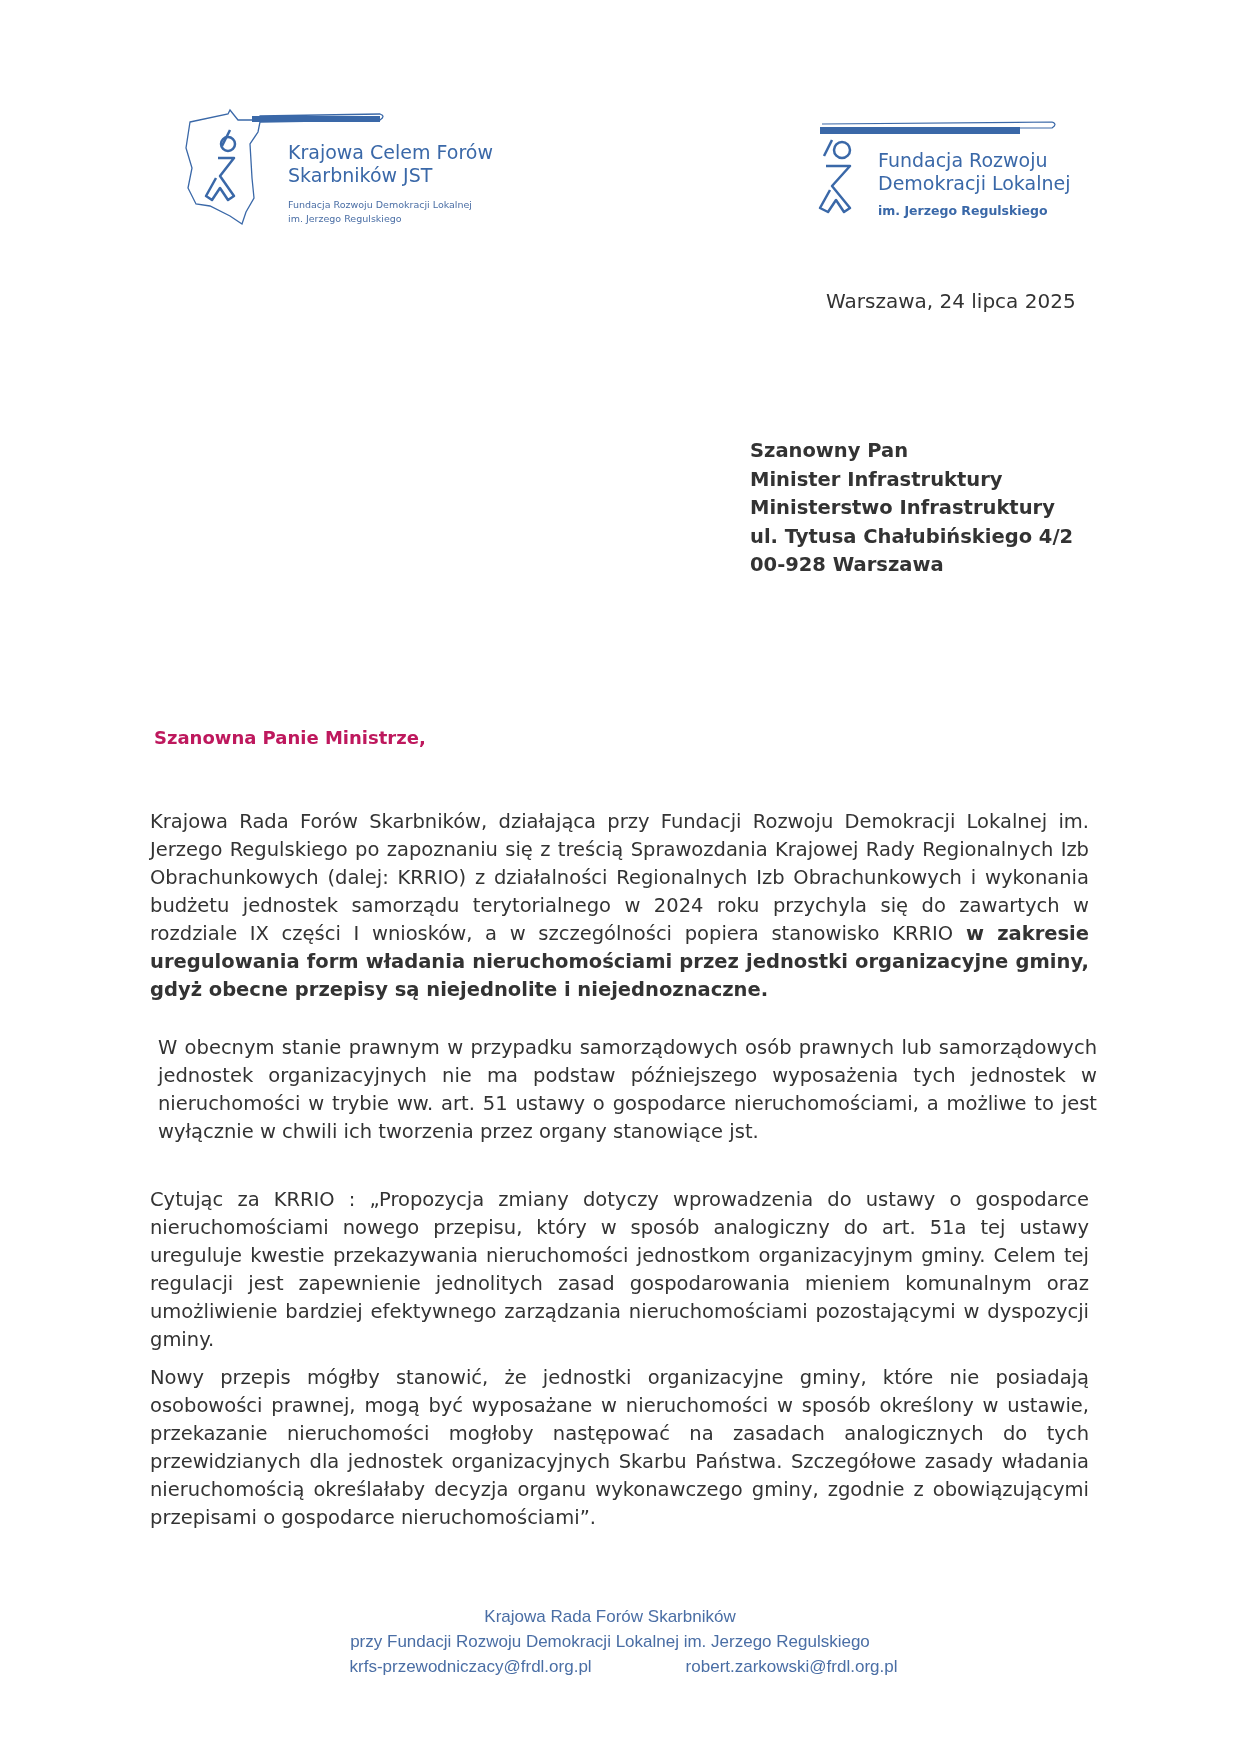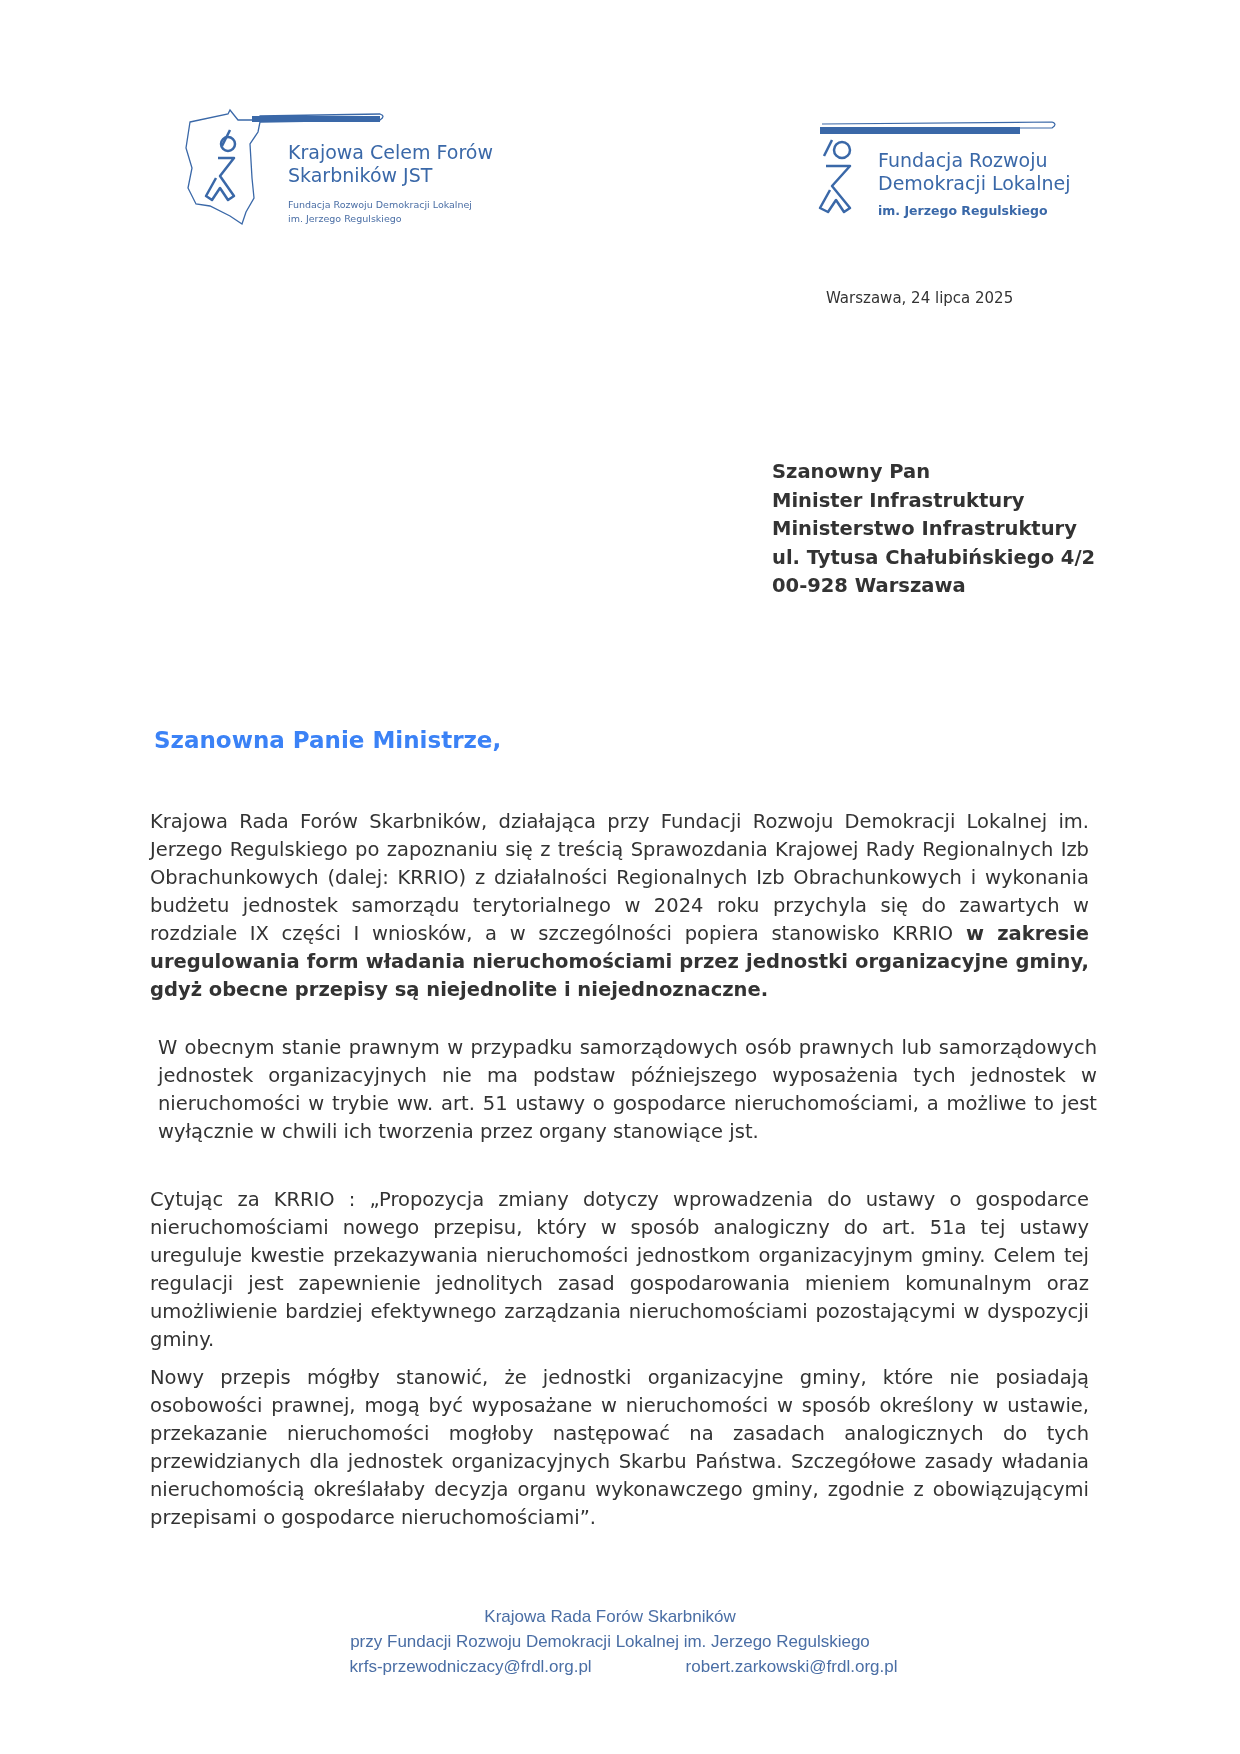--- a/index.html
+++ b/index.html
@@ -3,24 +3,24 @@
 <meta charset="utf-8">
 <style>
   html,body{margin:0;padding:0;background:#fff;}
   body{width:1240px;height:1754px;position:relative;overflow:hidden;font-family:"DejaVu Sans",sans-serif;color:#333;}
   .abs{position:absolute;}
   .logo-text{color:#3a68a8;font-family:"DejaVu Sans",sans-serif;}
   .logo1-title{left:288px;top:141px;font-size:19px;line-height:23px;font-weight:500;}
   .logo1-sub{left:288px;top:198px;font-size:9.5px;line-height:14px;color:#4a6ea5;}
   .logo2-title{left:878px;top:149px;font-size:19px;line-height:23px;}
   .logo2-sub{left:878px;top:203px;font-size:12.5px;font-weight:bold;color:#3a68a8;}
-  .date{left:826px;top:289px;font-size:15px;color:#333;}
-  .addr{left:772px;top:437px;font-size:19.5px;font-weight:bold;line-height:28.5px;color:#333;margin-top:21px;}
+  .date{left:826px;top:289px;font-size:20px;color:#333;}
+  .addr{left:750px;top:437px;font-size:19.5px;font-weight:bold;line-height:28.5px;color:#333;}
   .addr div{white-space:nowrap;}
-  .greeting{left:154px;top:727px;font-size:23px;font-weight:bold;color:#3b82f6;}
+  .greeting{left:154px;top:727px;font-size:18px;font-weight:bold;color:#be185d;}
   .para{left:150px;width:939px;font-size:19.5px;line-height:28px;text-align:justify;color:#333;}
   .para b{font-weight:bold;}
   .p1{top:808px;}
   .p2{top:1034px;margin-left:8px;}
   .p3{top:1186px;}
   .p4{top:1364px;}
   .footer{left:300px;width:620px;top:1604px;text-align:center;font-family:"Liberation Sans",sans-serif;color:#4a6ea5;font-size:17px;line-height:25px;}
   .footer .emails span{display:inline-block;margin-left:27px;}
   .footer .emails .gap{width:40px;}
 </style>

